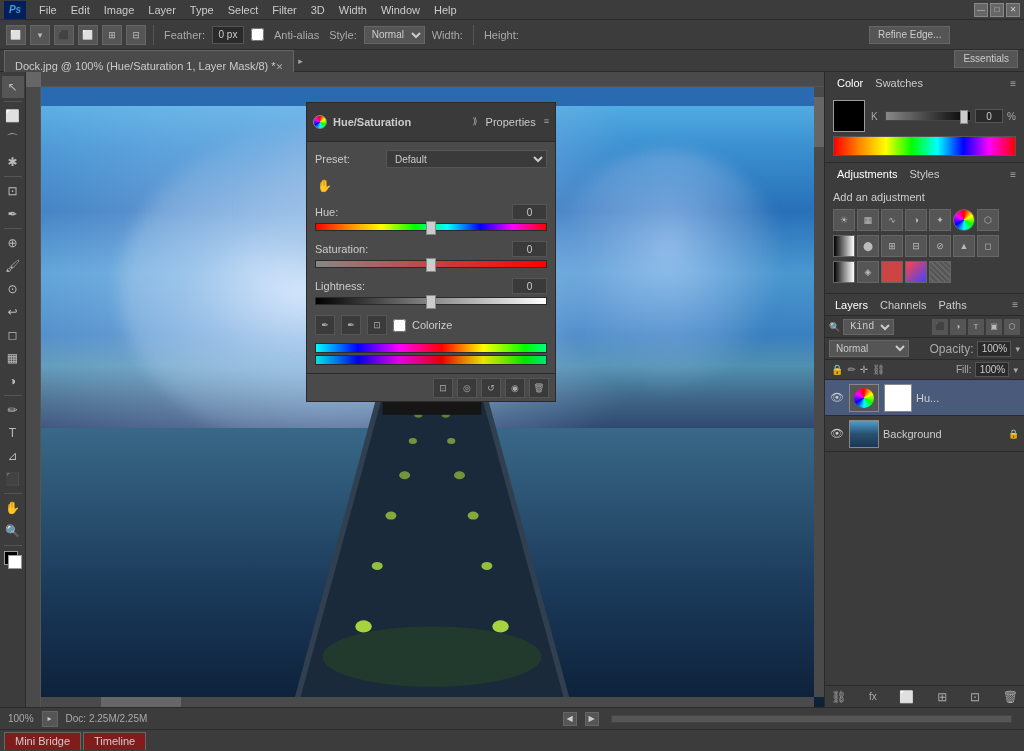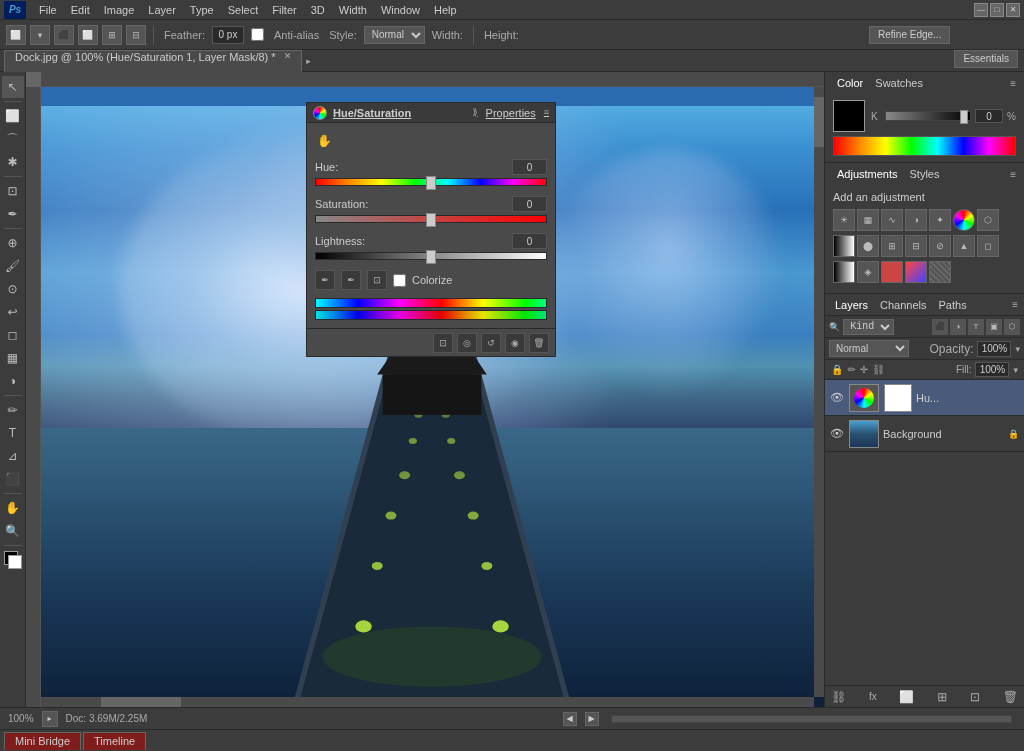--- a/index.html
+++ b/index.html
@@ -18,21 +18,21 @@
     .toolbar-sep { width: 1px; height: 20px; background: #555; margin: 0 3px; }
     .toolbar-label { font-size: 11px; color: #aaa; margin: 0 3px; }
     .toolbar-input { width: 32px; height: 18px; background: #2a2a2a; border: 1px solid #555; color: #ccc; font-size: 10px; text-align: center; }
     .toolbar-checkbox { margin: 0 3px; }
     .toolbar-select { height: 18px; background: #555; border: 1px solid #666; color: #ccc; font-size: 10px; padding: 0 3px; }
     .refine-btn { height: 18px; background: #555; border: 1px solid #666; color: #ccc; font-size: 10px; padding: 0 8px; cursor: pointer; margin-left: auto; }
     .essentials-btn { height: 18px; background: #555; border: 1px solid #666; color: #ccc; font-size: 10px; padding: 0 8px; cursor: pointer; margin-top: 48px; }
 
     
     .tab-bar { height: 22px; background: #3c3c3c; border-bottom: 1px solid #2a2a2a; display: flex; align-items: center; padding: 0 4px; }
-    .tab { height: 22px; background: #4a4a4a; border: 1px solid #666; border-bottom: none; padding: 0 10px; display: flex; align-items: flex-start; font-size: 11px; color: #ccc; cursor: pointer; gap: 8px; }
+    .tab { height: 22px; background: #4a4a4a; border: 1px solid #666; border-bottom: none; padding: 0 10px; display: flex; align-items: flex-end; font-size: 11px; color: #ccc; cursor: pointer; gap: 0; }
     .tab-close { font-size: 9px; color: #aaa; cursor: pointer; }
     .tab-arrow { margin-left: 4px; font-size: 9px; color: #aaa; }
 
     
     .left-toolbar { width: 26px; background: #3c3c3c; border-right: 1px solid #2a2a2a; display: flex; flex-direction: column; align-items: center; padding: 4px 0; gap: 1px; flex-shrink: 0; }
     .tool-btn { width: 22px; height: 22px; background: transparent; border: none; display: flex; align-items: center; justify-content: center; color: #bbb; font-size: 12px; cursor: pointer; }
     .tool-btn.active { background: #555; }
     .tool-sep { width: 18px; height: 1px; background: #555; margin: 2px 0; }
     .fg-bg { width: 22px; height: 22px; position: relative; cursor: pointer; }
     .fg-sq { width: 14px; height: 14px; background: #000; border: 1px solid #999; position: absolute; top: 2px; left: 2px; }
@@ -82,21 +82,21 @@
     
     .status-bar { height: 22px; background: #3c3c3c; border-top: 1px solid #2a2a2a; display: flex; align-items: center; padding: 0 8px; gap: 8px; }
     .status-text { font-size: 10px; color: #aaa; }
 
     
     .bottom-panel { height: 22px; background: #3c3c3c; border-top: 1px solid #2a2a2a; display: flex; align-items: center; padding: 0 4px; gap: 2px; }
     .bottom-tab { height: 18px; background: #7f1d1d; border: 1px solid #666; border-bottom: none; padding: 0 10px; font-size: 11px; color: #ccc; cursor: pointer; display: flex; align-items: center; }
 
     
     .properties-panel { position: absolute; top: 30px; left: 280px; width: 250px; background: #4a4a4a; border: 1px solid #2a2a2a; z-index: 10; }
-    .prop-header { height: 20px; background: #3a3a3a; display: flex; align-items: center; padding: 0 6px; border-bottom: 1px solid #2a2a2a; text-decoration: underline; }
+    .prop-header { height: 39px; background: #3a3a3a; display: flex; align-items: center; padding: 0 6px; border-bottom: 1px solid #2a2a2a; }
     .prop-title { font-size: 11px; color: #ccc; margin-left: 6px; font-weight: bold; }
     .prop-expand { margin-left: auto; font-size: 9px; color: #aaa; display: flex; gap: 4px; }
     .prop-body { padding: 8px; }
     .prop-row { display: flex; align-items: center; margin-bottom: 8px; gap: 6px; }
     .prop-label { font-size: 11px; color: #ccc; width: 65px; flex-shrink: 0; }
     .prop-select { flex: 1; height: 18px; background: #3a3a3a; border: 1px solid #555; color: #ccc; font-size: 10px; padding: 0 4px; }
     .hand-icon { width: 20px; height: 20px; display: flex; align-items: center; justify-content: center; font-size: 12px; color: #aaa; }
 
     .slider-row { margin-bottom: 10px; }
     .slider-header { display: flex; align-items: center; justify-content: space-between; margin-bottom: 3px; }
@@ -293,20 +293,26 @@
         <div style="width:14px; height:14px; background: conic-gradient(red, yellow, lime, cyan, blue, magenta, red); border-radius:50%; border:1px solid #888; flex-shrink:0;"></div>
         <span class="prop-title">Hue/Saturation</span>
         <div class="prop-expand">
           <span>⟫</span>
           <span style="margin-left:4px; font-size:11px; color:#ccc;text-align:center;">Properties</span>
           <span style="margin-left:4px;">≡</span>
         </div>
       </div>
       <div class="prop-body">
 
+        <div class="prop-row">
+          <span class="prop-label">Preset:</span>
+          <select class="prop-select">
+            <option>Default</option>
+          </select>
+        </div>
 
         <div class="prop-row">
           <div class="hand-icon">✋</div>
         </div>
 
         <div class="slider-row">
           <div class="slider-header">
             <span class="slider-label">Hue:</span>
             <input class="slider-value" type="text" value="0" style="">
           </div>
@@ -484,21 +490,21 @@
         <span class="footer-icon">⊡</span>
         <span class="footer-icon">🗑</span>
       </div>
     </div>
   </div>
 </div>
 
 <div class="status-bar">
   <span class="status-text">100%</span>
   <div style="width:16px; height:16px; background:#555; border:1px solid #666; display:flex; align-items:center; justify-content:center; font-size:8px;">▸</div>
-  <span class="status-text">Doc: 3.69M/2.25M</span>
+  <span class="status-text">Doc: 2.25M/2.25M</span>
   <div style="flex:1;"></div>
   <div style="width:14px; height:14px; background:#555; border:1px solid #666; display:flex; align-items:center; justify-content:center; font-size:8px; cursor:pointer;">◀</div>
   <div style="width:14px; height:14px; background:#555; border:1px solid #666; display:flex; align-items:center; justify-content:center; font-size:8px; cursor:pointer;">▶</div>
   <div style="flex:1; height:8px; background:#555; border:1px solid #444; margin:0 4px;"></div>
 </div>
 
 <div class="bottom-panel">
   <div class="bottom-tab">Mini Bridge</div>
   <div class="bottom-tab">Timeline</div>
 </div>

